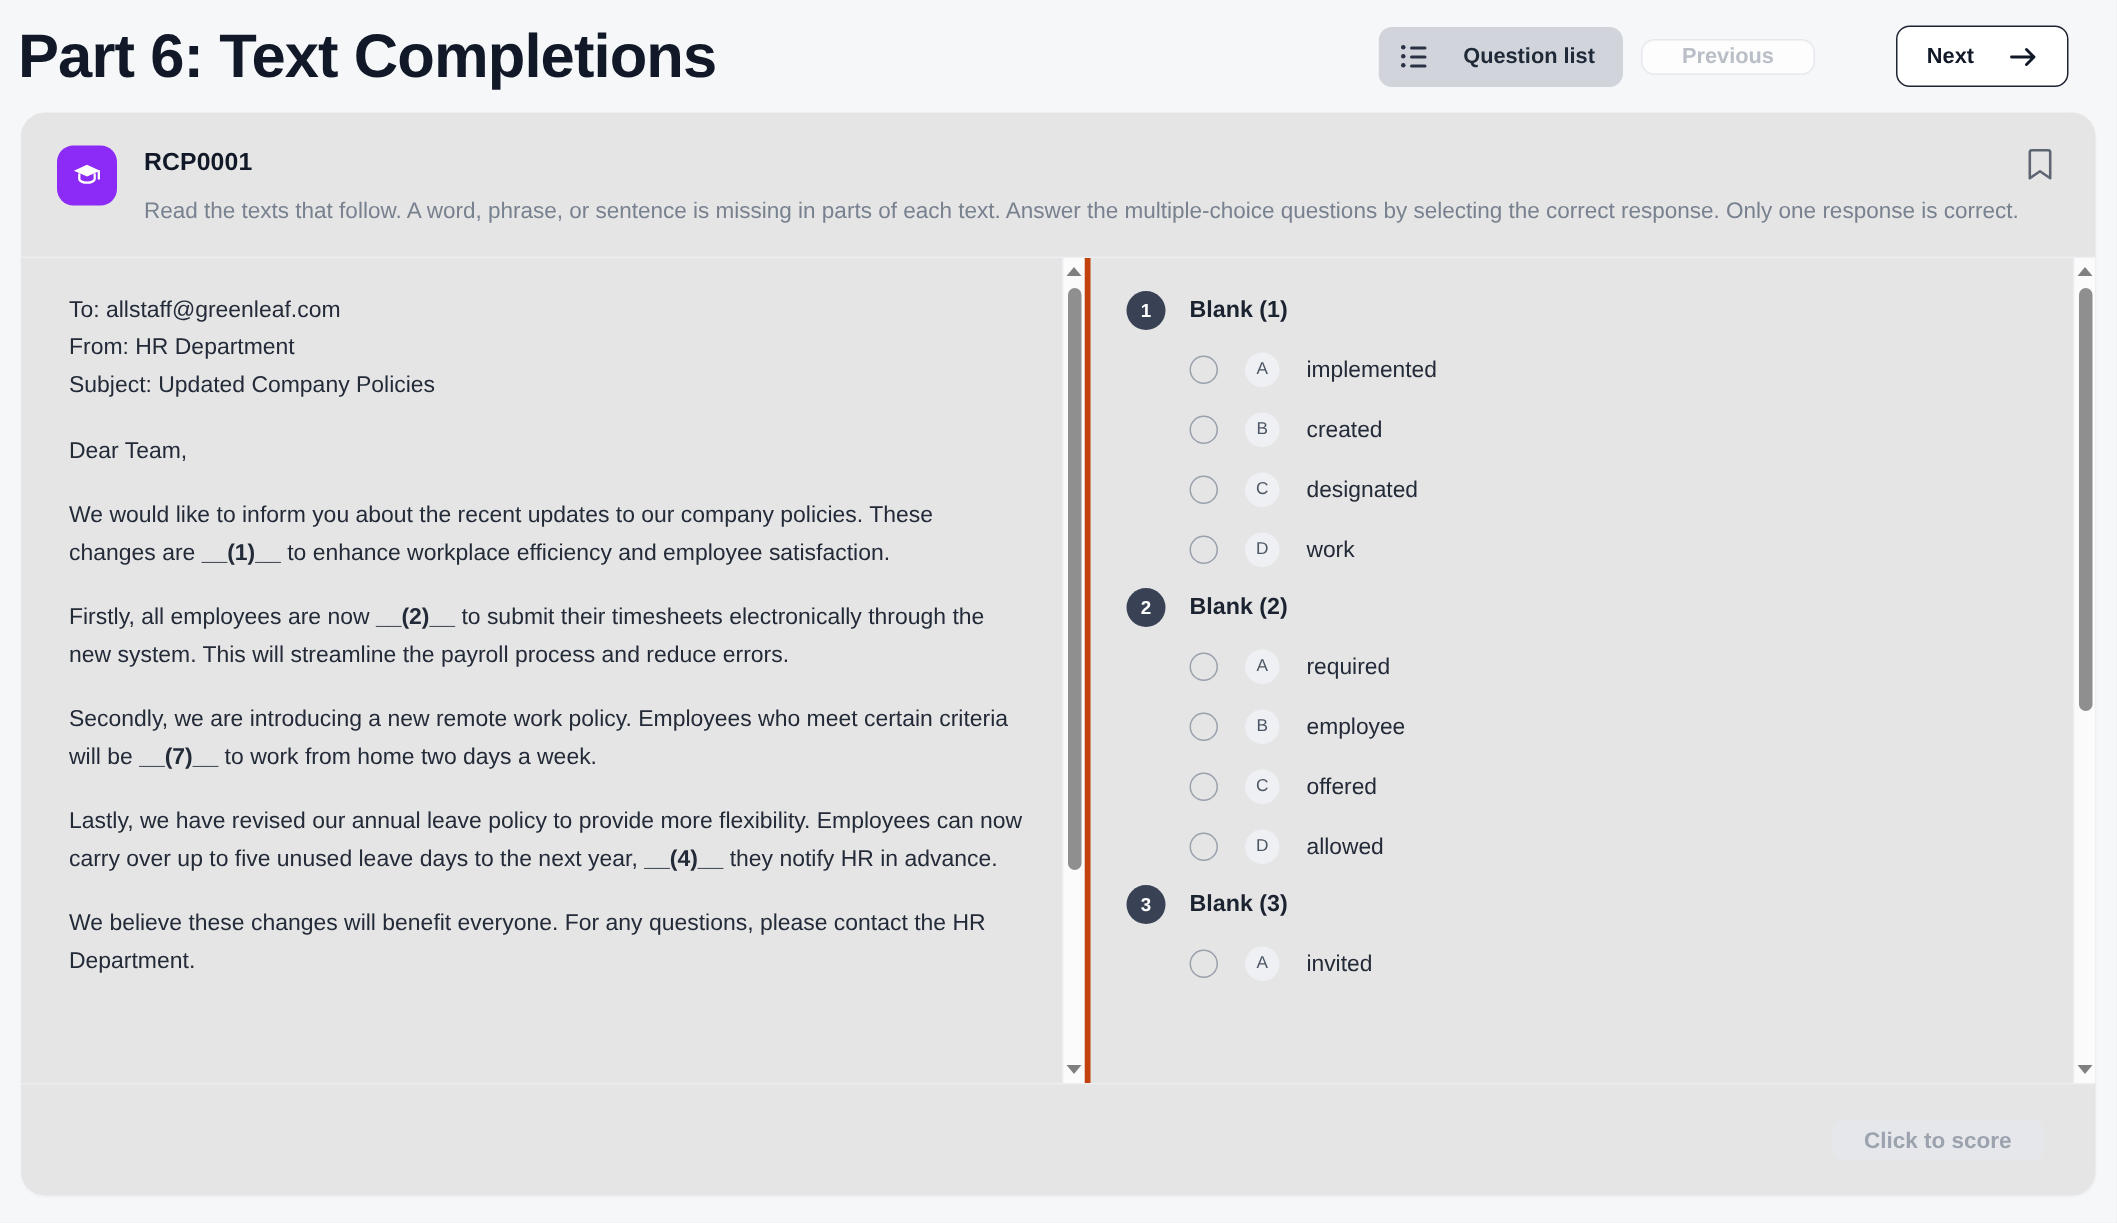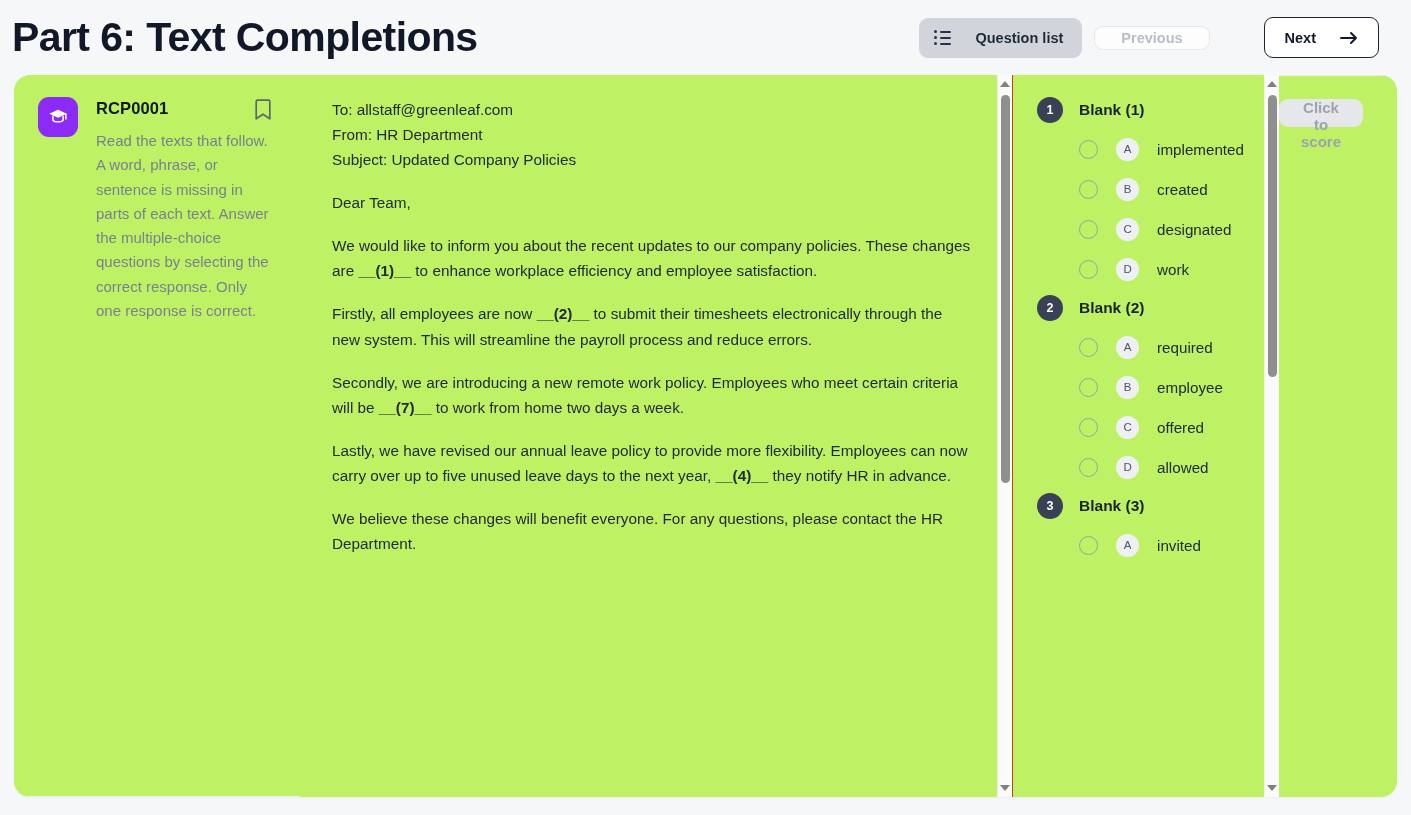--- a/index.html
+++ b/index.html
@@ -69,25 +69,25 @@
     content: ""; width: 3px; height: 3px; border-radius: 50%; background: #2b3245;
   }
   .list-icon i::after {
     content: ""; width: 11px; height: 2px; background: #2b3245; border-radius: 1px;
   }
   .arrow-right svg { display: block; }
 
   
   .card {
     margin: 0 14px;
-    background: #bef264;
+    background: #e5e5e5;
     border-radius: 16px;
     height: 722px;
     display: flex;
-    flex-direction: row;
+    flex-direction: column;
     overflow: hidden;
     box-shadow: 0 1px 2px rgba(16,24,40,0.04);
   }
 
   .card-head {
     display: flex;
     padding: 22px 24px 18px 24px;
     border-bottom: 1px solid #eceef1;
     position: relative;
   }
@@ -121,21 +121,21 @@
   }
 
   
   .split { flex: 1; display: flex; min-height: 0; }
 
   .passage-pane, .questions-pane {
     position: relative;
     min-height: 0;
     display: flex;
   }
-  .passage-pane { width: 713px; border-right: 1px solid #c2410c; }
+  .passage-pane { width: 713px; border-right: 4px solid #c2410c; }
   .questions-pane { flex: 1; }
 
   .pane-inner {
     flex: 1;
     overflow: hidden;
     padding: 22px 24px 10px 32px;
   }
   .questions-pane .pane-inner { padding: 22px 20px 10px 24px; }
 
   .passage p {

